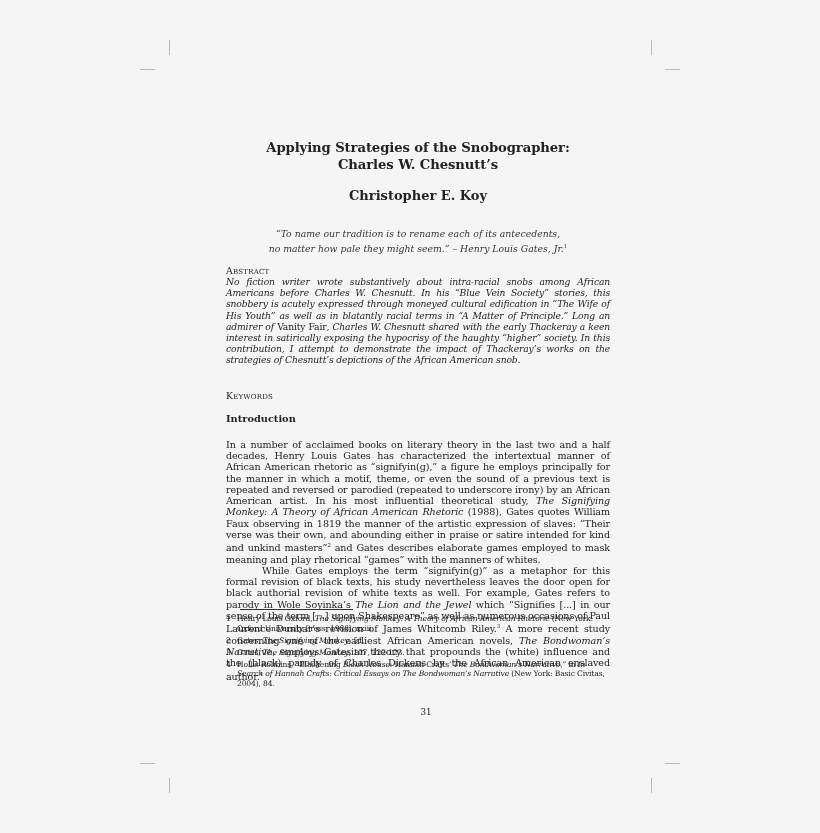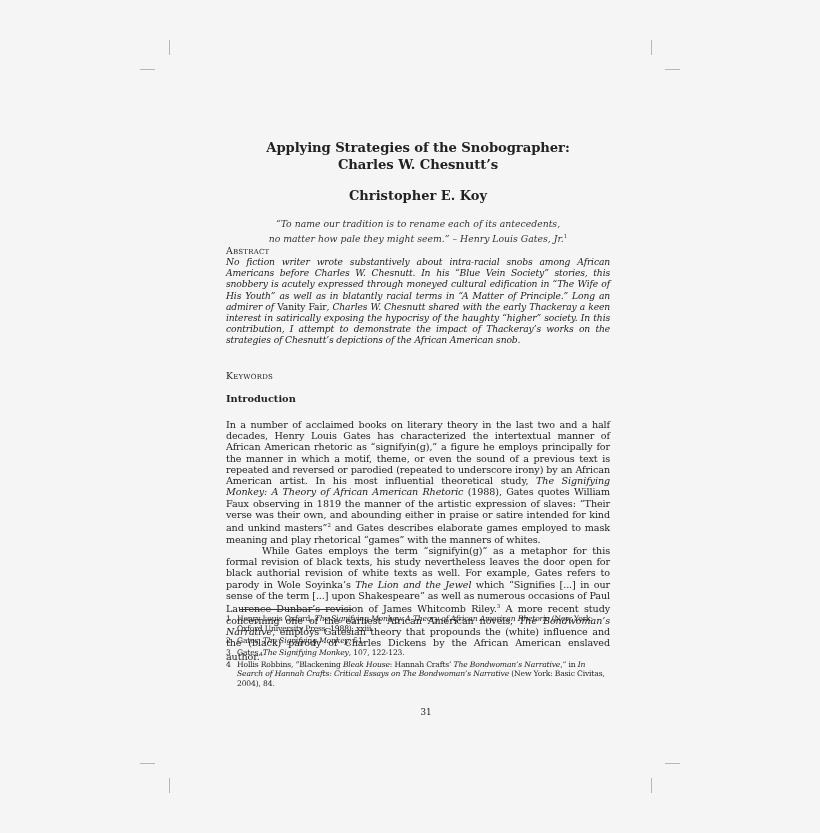--- a/index.html
+++ b/index.html
@@ -18,25 +18,25 @@
   }
   .title {
     text-align: center; font-weight: bold; font-size: 13.2px; line-height: 17px;
     margin: 17px; letter-spacing: -0.1px;
   }
   .author {
     text-align: center; font-weight: bold; font-size: 13px; margin-top: 13px; line-height: 12px;
   }
   .epigraph {
     text-align: center; font-style: italic; font-size: 9.3px; line-height: 12px;
-    margin-top: 16px; color: #333;
+    margin-top: 26px; color: #333;
   }
   .epigraph sup, p sup, .fn sup { font-size: 5.5px; vertical-align: 4px; font-style: normal; }
   .section-label {
-    font-variant: small-caps; font-size: 9.4px; line-height: 11px; letter-spacing: 0.2px;
+    font-variant: small-caps; font-size: 9.4px; line-height: 11px; margin-top: 10px; letter-spacing: 0.2px;
   }
   .abstract-text {
     font-style: italic; font-size: 9.2px; line-height: 11.2px; text-align: justify;
     letter-spacing: -0.15px;
   }
   .abstract-text .upright { font-style: normal; }
   .keywords-text {
     font-size: 9.6px; line-height: 12px; letter-spacing: -0.1px;
   }
   .keywords-text i { font-style: italic; }

